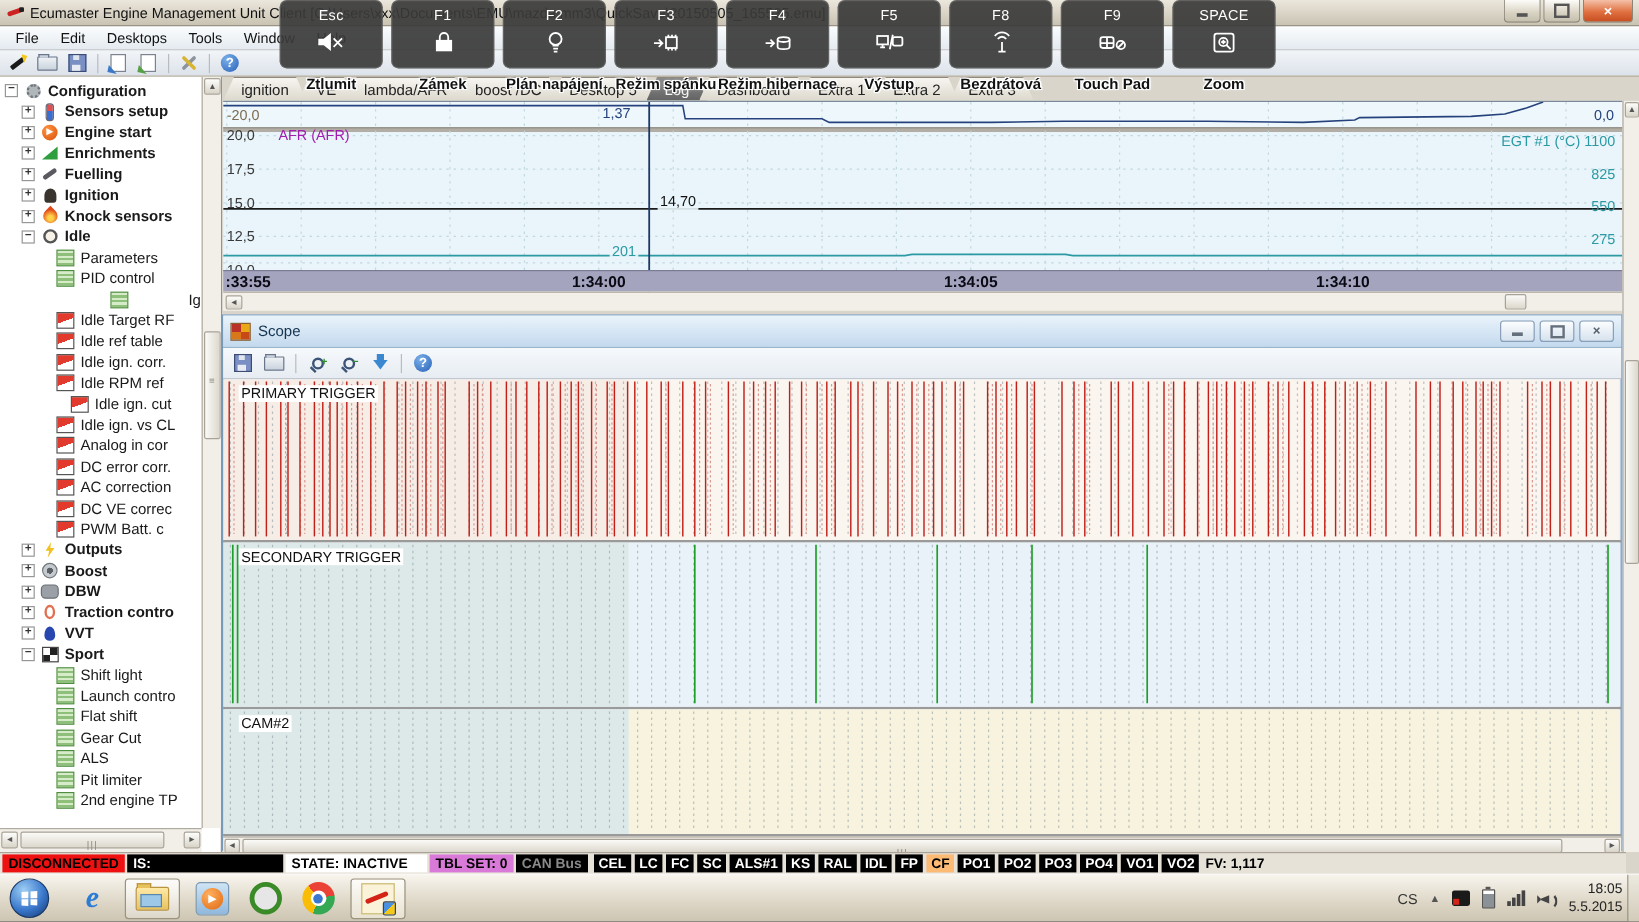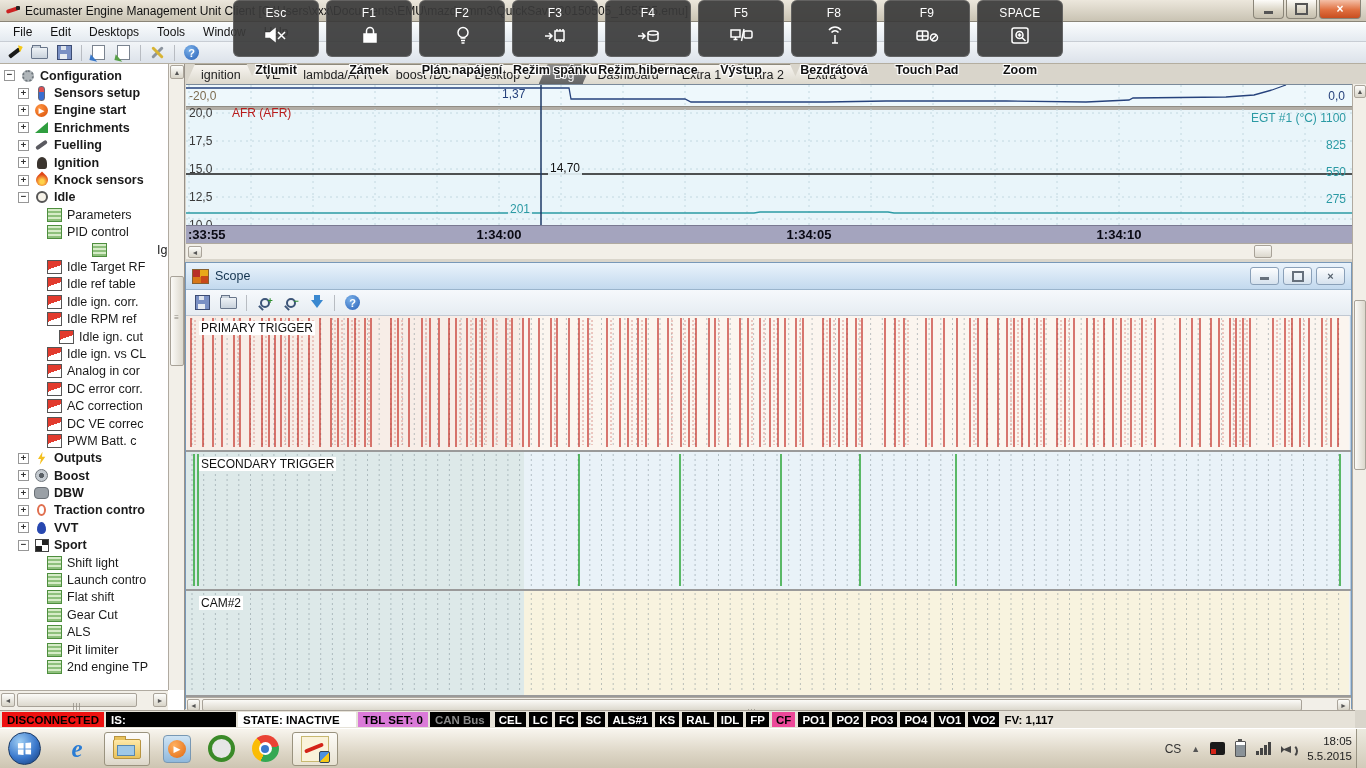--- a/index.html
+++ b/index.html
@@ -526,21 +526,21 @@
         <line x1="0" y1="112" x2="1166" y2="112" stroke="#c2d8e0" stroke-dasharray="2,4"></line>
         <line x1="0" y1="134" x2="1166" y2="134" stroke="#c2d8e0" stroke-dasharray="2,4"></line>
         <polyline points="0,3 383,3 385,14 499,14 505,17 640,17 700,16 820,16 900,17 943,15 947,13 1040,12 1068,10 1086,5 1097,1 1100,0" fill="none" stroke="#26427c" stroke-width="1.3"></polyline>
         <polyline points="0,89 1166,89" fill="none" stroke="#1a1a1a" stroke-width="1.4"></polyline>
         <polyline points="0,128 568,128 574,127 702,127 708,128 1166,128" fill="none" stroke="#2b9aa4" stroke-width="1.4"></polyline>
         <line x1="355" y1="0" x2="355" y2="158" stroke="#1c3866" stroke-width="1.5"></line>
       </svg>
     <div class="clabel" style="left:3px;top:5px;color:#7d6c50;">-20,0</div>
     <div class="clabel navy" style="left:316px;top:3px;">1,37</div>
     <div class="clabel navy" style="right:7px;top:5px;">0,0</div>
-    <div class="clabel" style="left:46px;top:22px;color:#b91c1c;text-align:right;">AFR (AFR)</div>
+    <div class="clabel" style="left:46px;top:22px;color:#a21caf;text-align:right;">AFR (AFR)</div>
     <div id="afr-labels">
         <div class="clabel" style="left: 3px; top: 22px;">20,0</div>
         <div class="clabel" style="left: 3px; top: 50px;">17,5</div>
         <div class="clabel" style="left: 3px; top: 78px;">15,0</div>
         <div class="clabel" style="left: 3px; top: 106px;">12,5</div>
         <div class="clabel" style="left: 3px; top: 134px;">10,0</div>
       </div>
     <div id="egt-labels">
         <div class="clabel cyan" style="right: 6px; top: 27px;">EGT #1 (°C)  1100</div>
         <div class="clabel cyan" style="right: 6px; top: 54px;">825</div>
@@ -1125,21 +1125,21 @@
     <div id="flags" style="display:flex;gap:3px;margin-left:3px;">
         <div class="badge">CEL</div>
         <div class="badge">LC</div>
         <div class="badge">FC</div>
         <div class="badge">SC</div>
         <div class="badge">ALS#1</div>
         <div class="badge">KS</div>
         <div class="badge">RAL</div>
         <div class="badge">IDL</div>
         <div class="badge">FP</div>
-        <div class="badge" style="background: #ec4899; color: rgb(0, 0, 0);">CF</div>
+        <div class="badge" style="background: #fdba74; color: rgb(0, 0, 0);">CF</div>
         <div class="badge">PO1</div>
         <div class="badge">PO2</div>
         <div class="badge">PO3</div>
         <div class="badge">PO4</div>
         <div class="badge">VO1</div>
         <div class="badge">VO2</div>
       </div>
     <div class="seg" style="color:#000;padding-left:3px;">FV: 1,117</div>
   </div>
 

